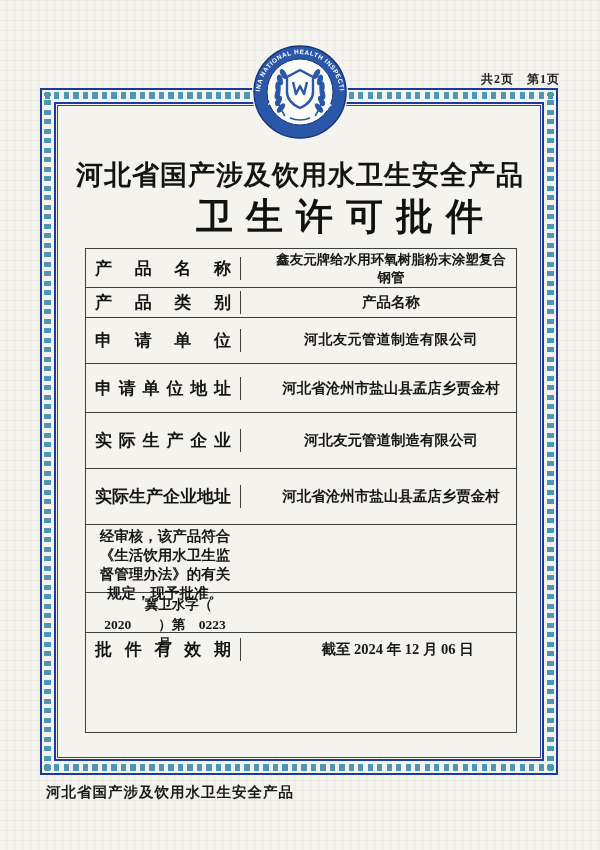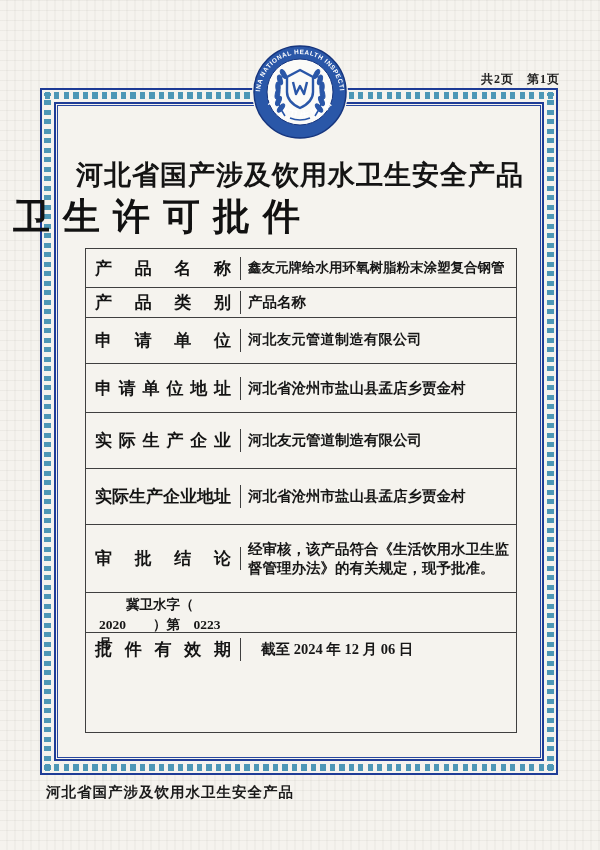--- a/index.html
+++ b/index.html
@@ -56,21 +56,21 @@
   
   .emblem {
     position:absolute; left:252px; top:44px; width:96px; height:96px; z-index:6;
   }
   
   .title1 {
     position:absolute; left:0; top:157px; width:600px; text-align:center;
     font-size:27px; font-weight:bold; letter-spacing:1px; color:#141414; z-index:4;
   }
   .title2 {
-    position:absolute; left:0; top:192px; width:496px; text-align:left;
+    position:absolute; left:0; top:192px; width:496px; text-align:right;
     font-size:37px; font-weight:bold; letter-spacing:13px; text-indent:13px;
     color:#111; z-index:4;
   }
   
   .cert-table {
     position:absolute; left:85px; top:248px; width:432px; height:485px;
     border:1px solid #3f3f3f;
     display:grid;
     grid-template-rows:39px 30px 46px 49px 56px 56px 68px 40px 32px 31px 38px;
     z-index:4;
@@ -78,24 +78,24 @@
   .row { display:grid; grid-template-columns:155px 1fr; border-bottom:1px solid #3f3f3f; }
   .row:last-child { border-bottom:none; }
   .cell-label {
     border-right:1px solid #3f3f3f;
     display:block;
     font-size:17px; font-weight:bold; color:#141414;
     padding:0 9px;
     text-align:justify; text-align-last:justify; text-justify:inter-character;
     align-self:center;
   }
-  .row { align-items:center; }
+  .row { align-items:center;gap:22px; }
   .cell-value {
     font-size:14.5px; font-weight:bold; color:#171717;
-    padding:2px 4px 2px 7px; line-height:1.3;
+    padding:2px 4px 2px 7px; line-height:1.3;text-align:center;
   }
   .row:nth-child(1) .cell-value { font-size:13.5px; letter-spacing:0; }
   .row:nth-child(3) .cell-value { font-size:14px; letter-spacing:.5px; }
   .row:nth-child(8) .cell-value { font-size:13.5px; text-indent:2em; padding-right:10px; line-height:1.45;margin-left:6px; }
   .row:nth-child(9) .cell-value { padding-left:20px; }
   .row:nth-child(10) .cell-value { text-align:center; letter-spacing:2px; }
   .row:nth-child(11) .cell-value { padding-left:12px; letter-spacing:2px; }
   
   .footer-maker {
     position:absolute; left:46px; top:783px;
@@ -180,21 +180,20 @@
     </div>
     <div class="row">
       <span class="cell-label">实际生产企业</span>
       <span class="cell-value">河北友元管道制造有限公司</span>
     </div>
     <div class="row">
       <span class="cell-label">实际生产企业地址</span>
       <span class="cell-value">河北省沧州市盐山县孟店乡贾金村</span>
     </div>
     <div class="row">
-      <span class="cell-label">审批结论</span>
       <span class="cell-value">经审核，该产品符合《生活饮用水卫生监督管理办法》的有关规定，现予批准。</span>
     </div>
     <div class="row">
       <span class="cell-value">冀卫水字（　　2020　　）第　0223　号</span>
     </div>
     <div class="row">
       <span class="cell-label">批件有效期</span>
       <span class="cell-value">截至 2024 年 12 月 06 日</span>
     </div>
   </div>

